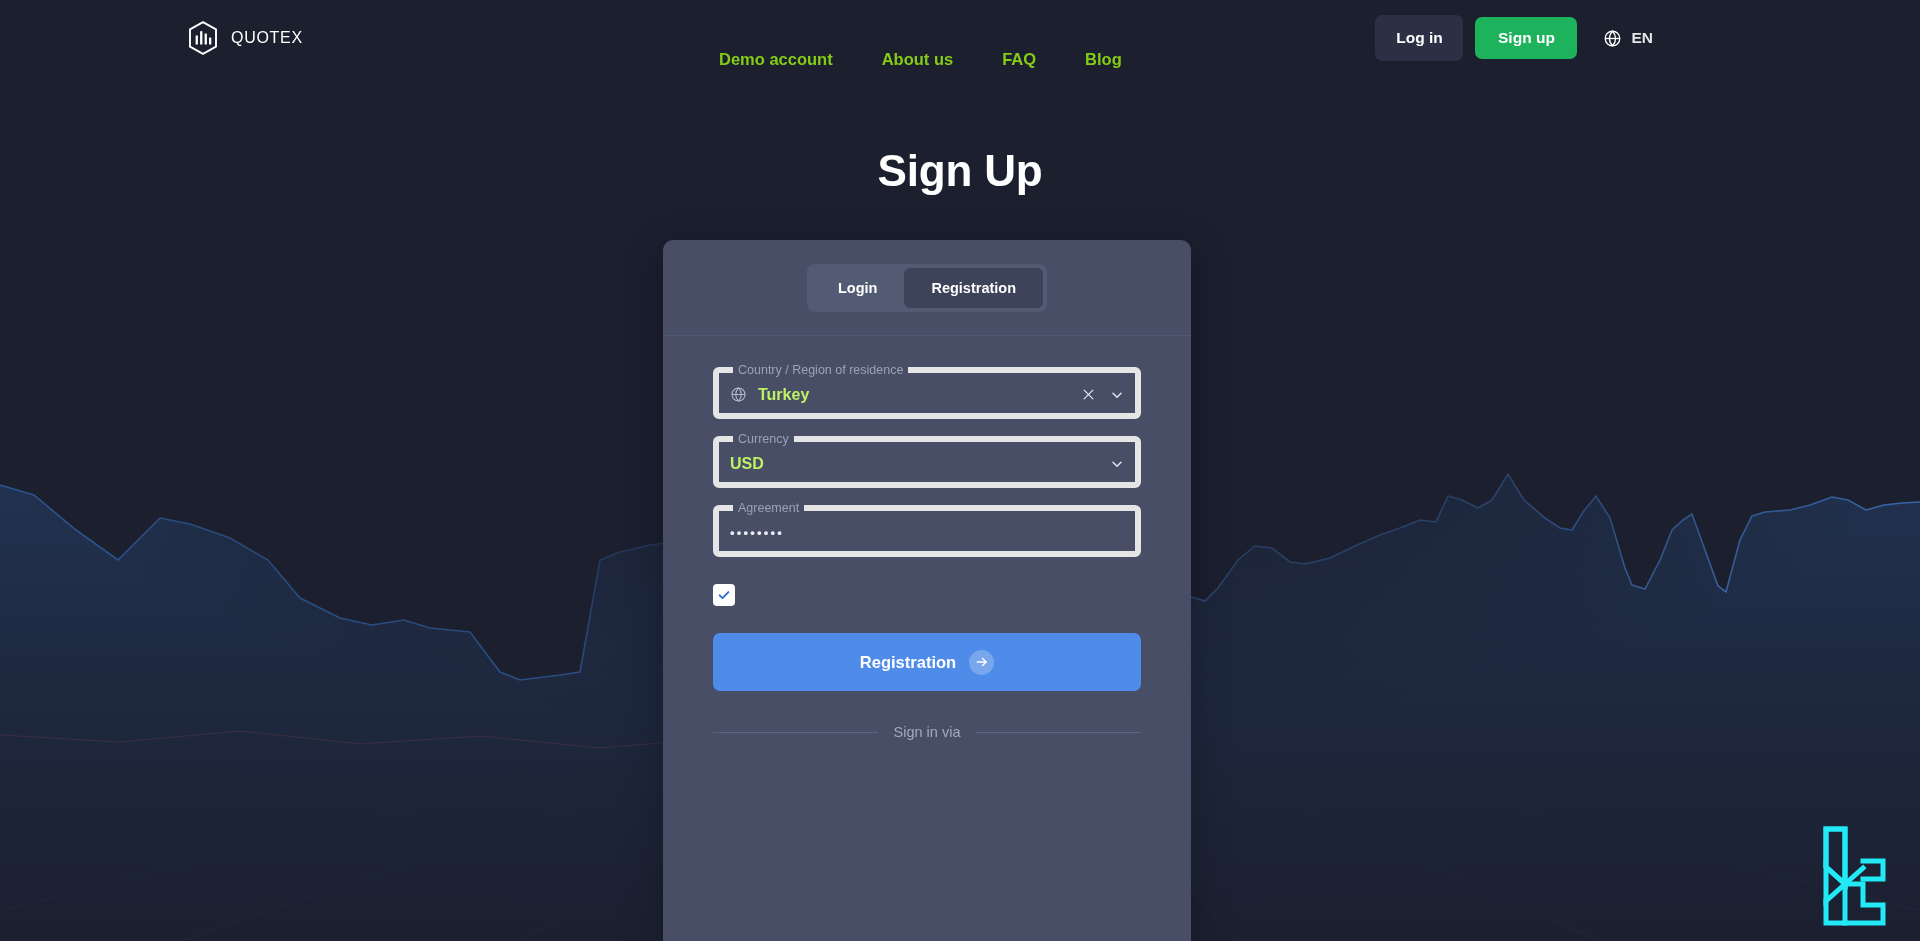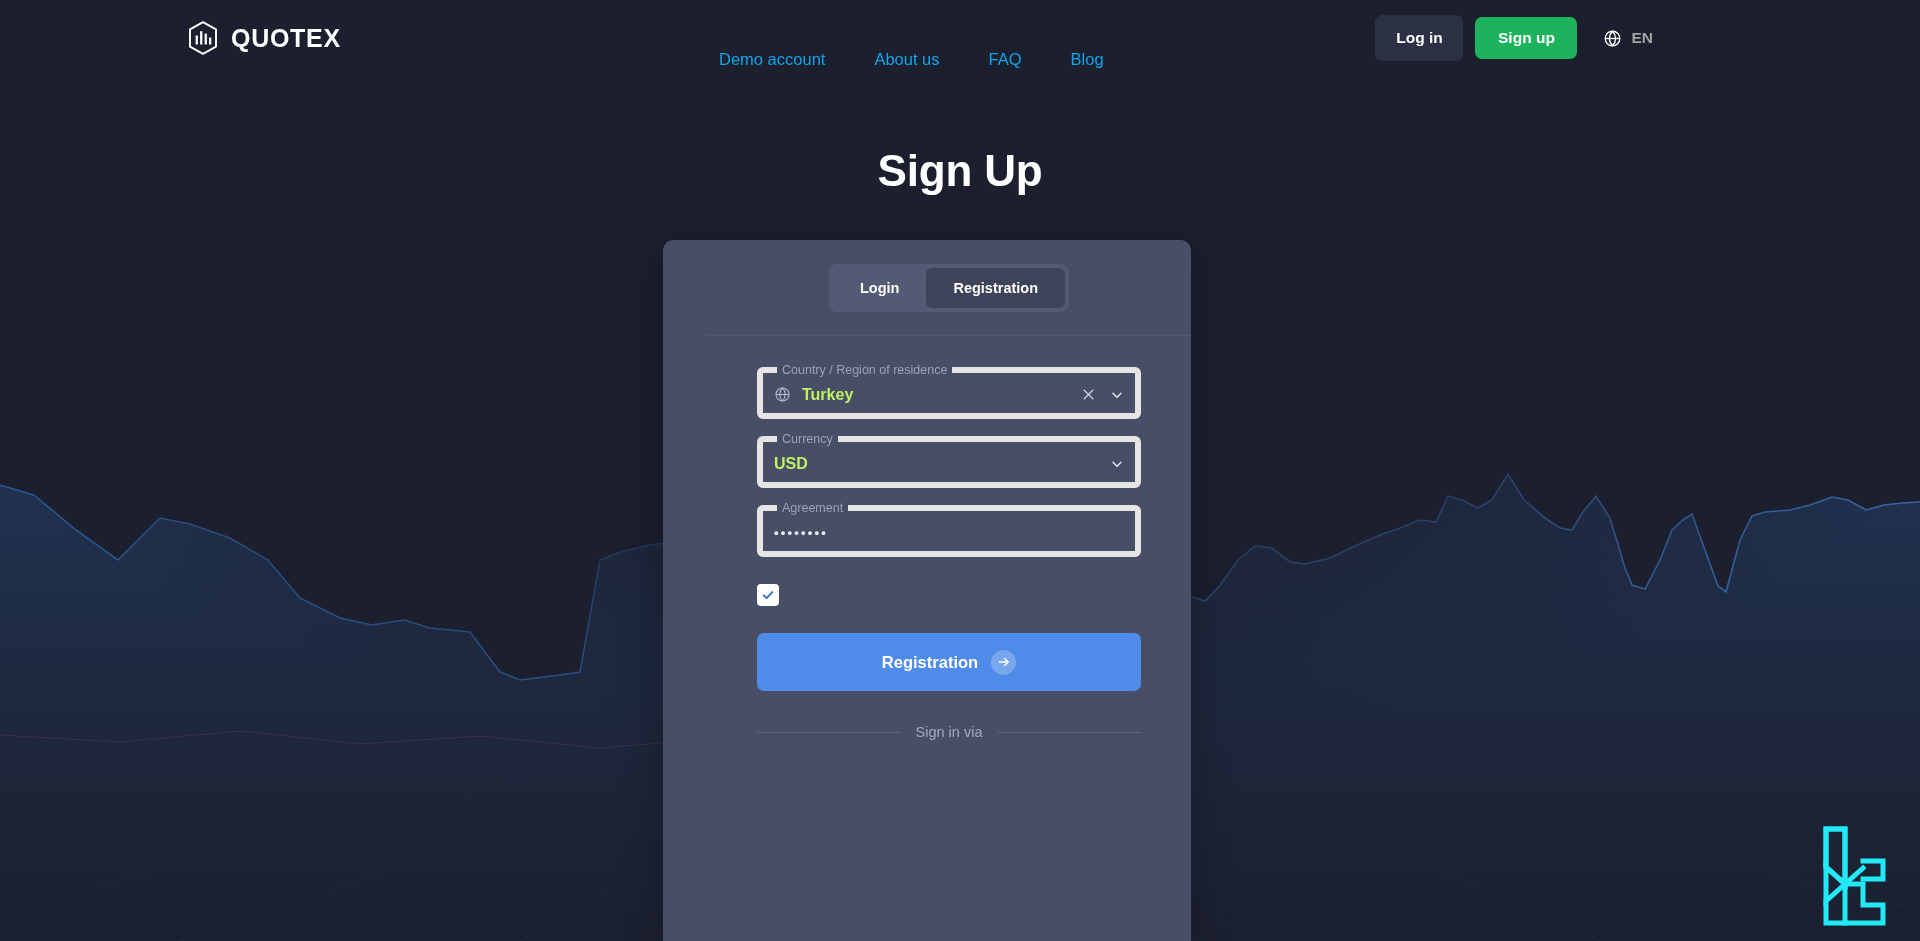--- a/index.html
+++ b/index.html
@@ -40,31 +40,31 @@
     display: flex; align-items: center;
   }
   .logo-wrap {
     position: absolute; left: 188px; top: 50%;
     transform: translateY(-50%);
     display: flex; align-items: center; gap: 13px;
     cursor: pointer;
   }
   .logo-mark { width: 30px; height: 34px; display: block; }
   .logo-text {
-    color: #ffffff; font-size: 25px; font-weight: 700;
+    color: #ffffff; font-size: 16px; font-weight: 400;
     letter-spacing: 0.7px;
   }
 
   .mainnav {
     position: absolute; left: 719px; top: 50%;
     transform: translateY(-50%);
     display: flex; align-items: center; gap: 49px;
   }
   .mainnav a {
-    color: #0ea5e9; font-size: 16.5px; font-weight: 400;
+    color: #84cc16; font-size: 16.5px; font-weight: 700;
     text-decoration: none; white-space: nowrap;
     cursor: pointer;
     margin-top: 42px;
   }
 
   .auth-actions {
     position: absolute; right: 267px; top: 50%;
     transform: translateY(-50%);
     display: flex; align-items: center; gap: 12px;
   }
@@ -80,21 +80,21 @@
     height: 42px; min-width: 102px; padding: 0 20px;
     border: 0; border-radius: 7px;
     background: #1cb35c;
     color: #ffffff; font-size: 15.5px; font-weight: 700;
     font-family: inherit; cursor: pointer;
     display: flex; align-items: center; justify-content: center;
   }
   .lang {
     margin-left: 14px;
     display: flex; align-items: center; gap: 9px;
-    color: #a3a3a3; font-size: 15.5px; font-weight: 700;
+    color: #e5e5e5; font-size: 15.5px; font-weight: 700;
     cursor: pointer;
   }
   .lang svg { display: block; }
 
   
   .page-title {
     position: absolute; top: 146px; left: 0; width: 1920px;
     text-align: center;
     color: #ffffff;
     font-size: 44px; font-weight: 700;
@@ -105,21 +105,20 @@
   
   .card {
     position: absolute;
     left: 663px; top: 240px;
     width: 528px;
     min-height: 701px;
     background: #474e66;
     border-radius: 10px 10px 0 0;
     z-index: 12;
     box-shadow: 0 10px 40px rgba(0,0,0,0.28);
-    padding-left: 44px;
   }
 
   .tabs-row {
     height: 96px;
     display: flex; align-items: center; justify-content: center;
     border-bottom: 1px solid #515872;
   }
   .tabs {
     display: flex; align-items: center;
     background: #535a73;

